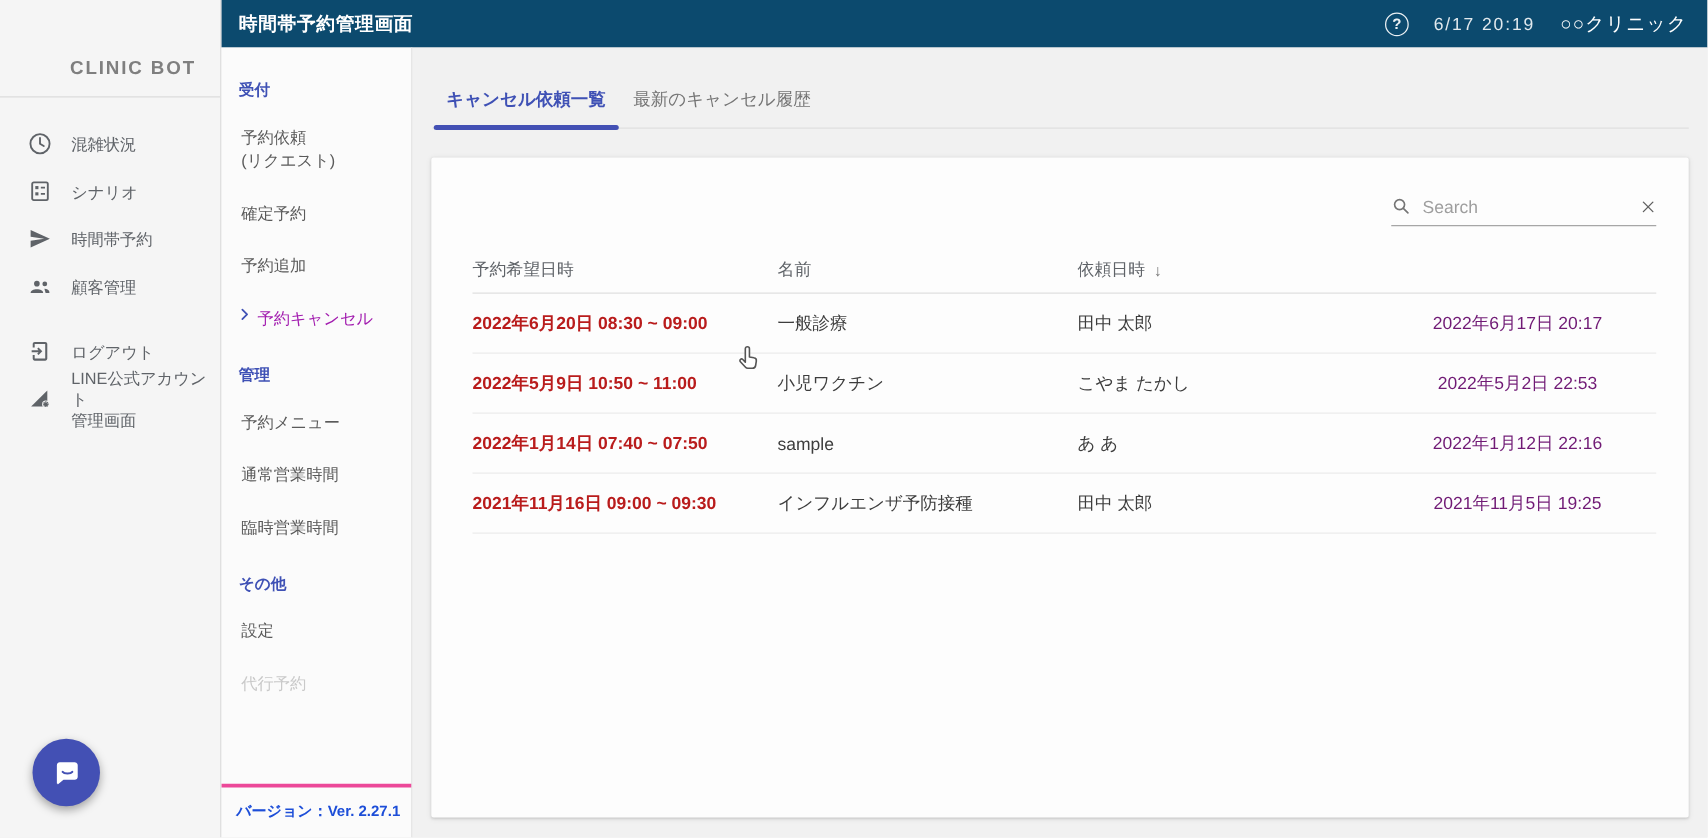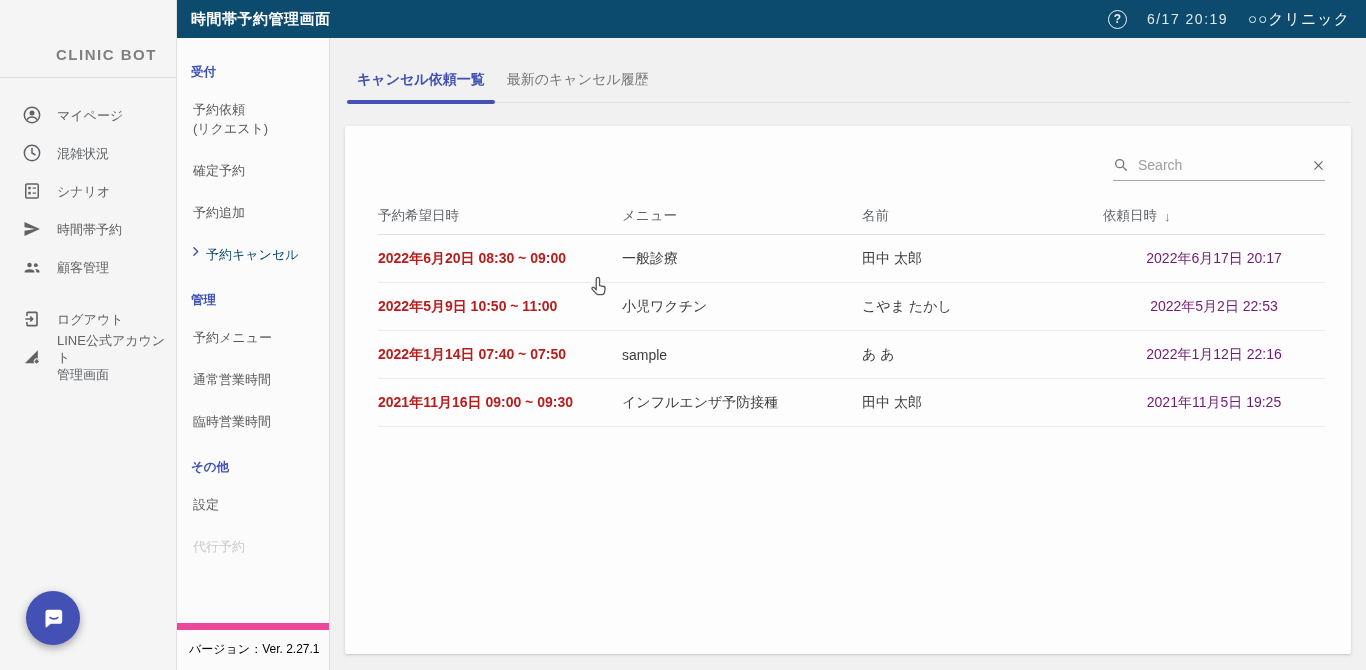--- a/index.html
+++ b/index.html
@@ -40,25 +40,25 @@
   .topbar-clinic { font-size:15px; letter-spacing:1px; }
 
   .content-row { flex:1; display:flex; min-height:0; }
 
   
   .submenu { width:153px; flex:none; background:#fbfbfb; border-right:1px solid #e0e0e0;
     box-sizing:border-box; display:flex; flex-direction:column; padding-top:26px; }
   .sm-title { color:#3f51b5; font-size:12.5px; font-weight:bold; margin:0 0 19px 14px; }
   .sm-item { color:#5a5a5a; font-size:13px; margin:0 0 23px 16px; cursor:pointer;
     line-height:19px; white-space:pre-line; }
-  .sm-item.active { color:#0c4a6e; display:flex; gap:4px; margin-left:12px; }
+  .sm-item.active { color:#a21caf; display:flex; gap:4px; margin-left:12px; }
   .sm-item.disabled { color:#c9c9c9; cursor:default; }
   .sm-section { margin-bottom:5px; }
-  .version { margin-top:auto; border-top:7px solid #ec4899; padding:11px 6px 12px 12px;
-    font-size:12px; color:#000000; }
+  .version { margin-top:auto; border-top:3px solid #ec4899; padding:11px 6px 12px 12px;
+    font-size:12px; color:#1d4ed8;font-weight:bold; }
 
   
   .main { flex:1; background:#f1f1f1; min-width:0; display:flex; flex-direction:column; }
   .tabs { margin:24px 15px 0 16px; display:flex; border-bottom:1px solid #e0e0e0; }
   .tab { padding:9px 11px 13px; font-size:14px; color:#757575; cursor:pointer; position:relative; }
   .tab.active { color:#3f51b5; font-weight:bold; }
   .tab.active::after { content:""; position:absolute; left:1px; right:1px; bottom:-2px;
     height:4px; background:#4350b4; border-radius:3px; }
 
   .card { margin:23px 15px 0 15px; background:#fdfdfd; border-radius:2px;
@@ -88,28 +88,20 @@
 </head>
 <body>
 
 <div class="app">
 
   <div class="left-col">
     <div class="logo-box">
       <span>CLINIC BOT</span>
     </div>
     <nav class="side-nav">
-      <div class="nav-item">
-        <svg viewBox="0 0 24 24">
-            <circle cx="12" cy="12" r="9.2" fill="none" stroke="#5f6368" stroke-width="1.8"></circle>
-            <circle cx="12" cy="9.6" r="3" fill="#5f6368"></circle>
-            <path d="M5.9 17.6c1.4-2.2 3.5-3.3 6.1-3.3s4.7 1.1 6.1 3.3" fill="none" stroke="#5f6368" stroke-width="1.8"></path>
-          </svg>
-        <span class="nlabel">マイページ</span>
-      </div>
       <div class="nav-item">
         <svg viewBox="0 0 24 24">
             <circle cx="12" cy="12" r="9.2" fill="none" stroke="#5f6368" stroke-width="1.8"></circle>
             <path d="M12 6.5V12l3.6 2.1" fill="none" stroke="#5f6368" stroke-width="1.8" stroke-linecap="round"></path>
           </svg>
         <span class="nlabel">混雑状況</span>
       </div>
       <div class="nav-item">
         <svg viewBox="0 0 24 24">
             <rect x="4.5" y="3.5" width="15" height="17" rx="1.5" fill="none" stroke="#5f6368" stroke-width="1.8"></rect>
@@ -223,21 +215,20 @@
                   <svg width="13" height="13" viewBox="0 0 24 24">
                     <path d="M5 5l14 14M19 5L5 19" stroke="#616161" stroke-width="2" stroke-linecap="round"></path>
                   </svg>
                 </span>
             </div>
           </div>
 
           <div class="table">
             <div class="thead">
               <div class="th">予約希望日時</div>
-              <div class="th">メニュー</div>
               <div class="th">名前</div>
               <div class="th">
                 <span>依頼日時</span>
                 <span class="arrow">↓</span>
               </div>
             </div>
 
             <div class="tr">
               <div class="td datetime">2022年6月20日 08:30 ~ 09:00</div>
               <div class="td">一般診療</div>

